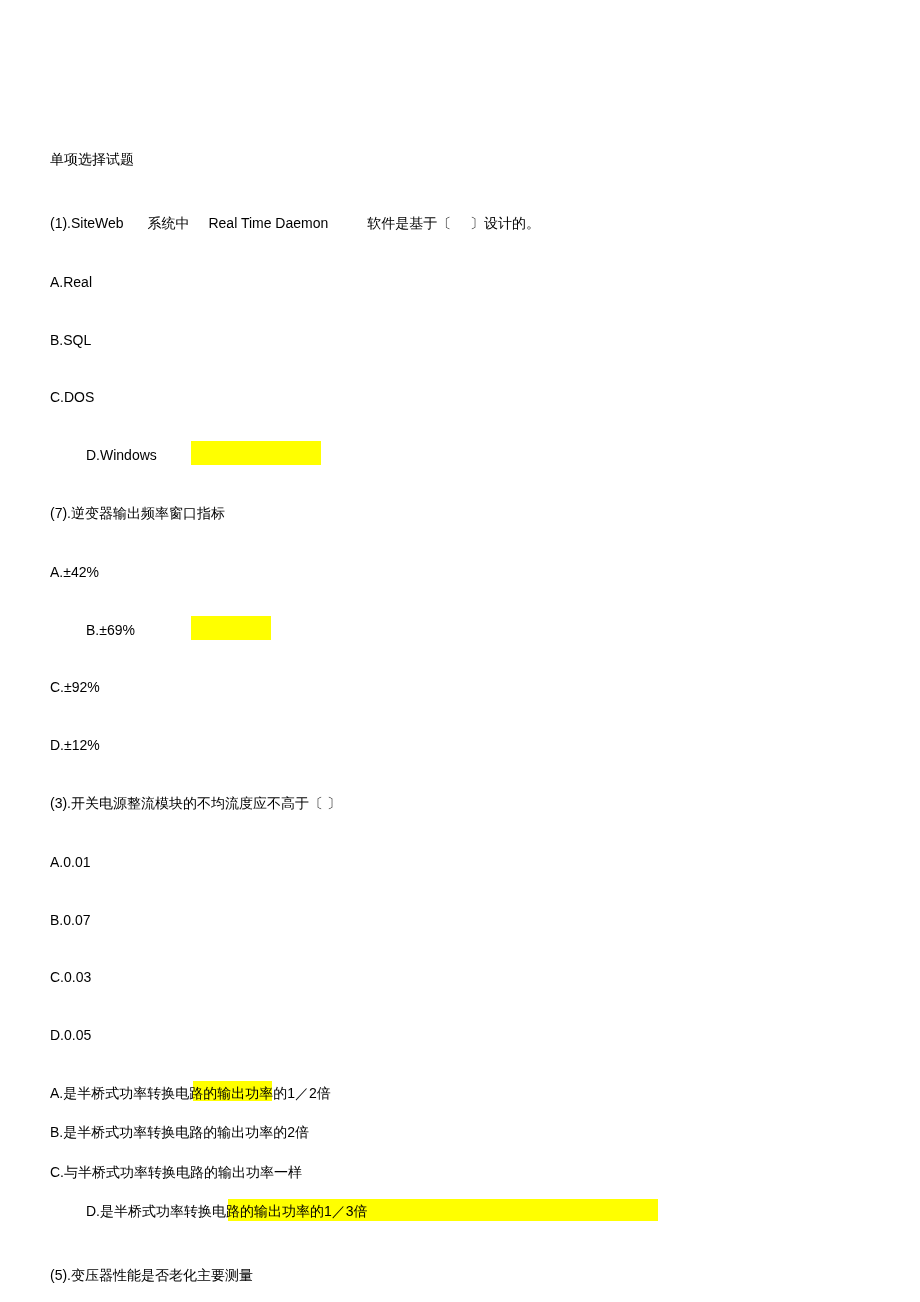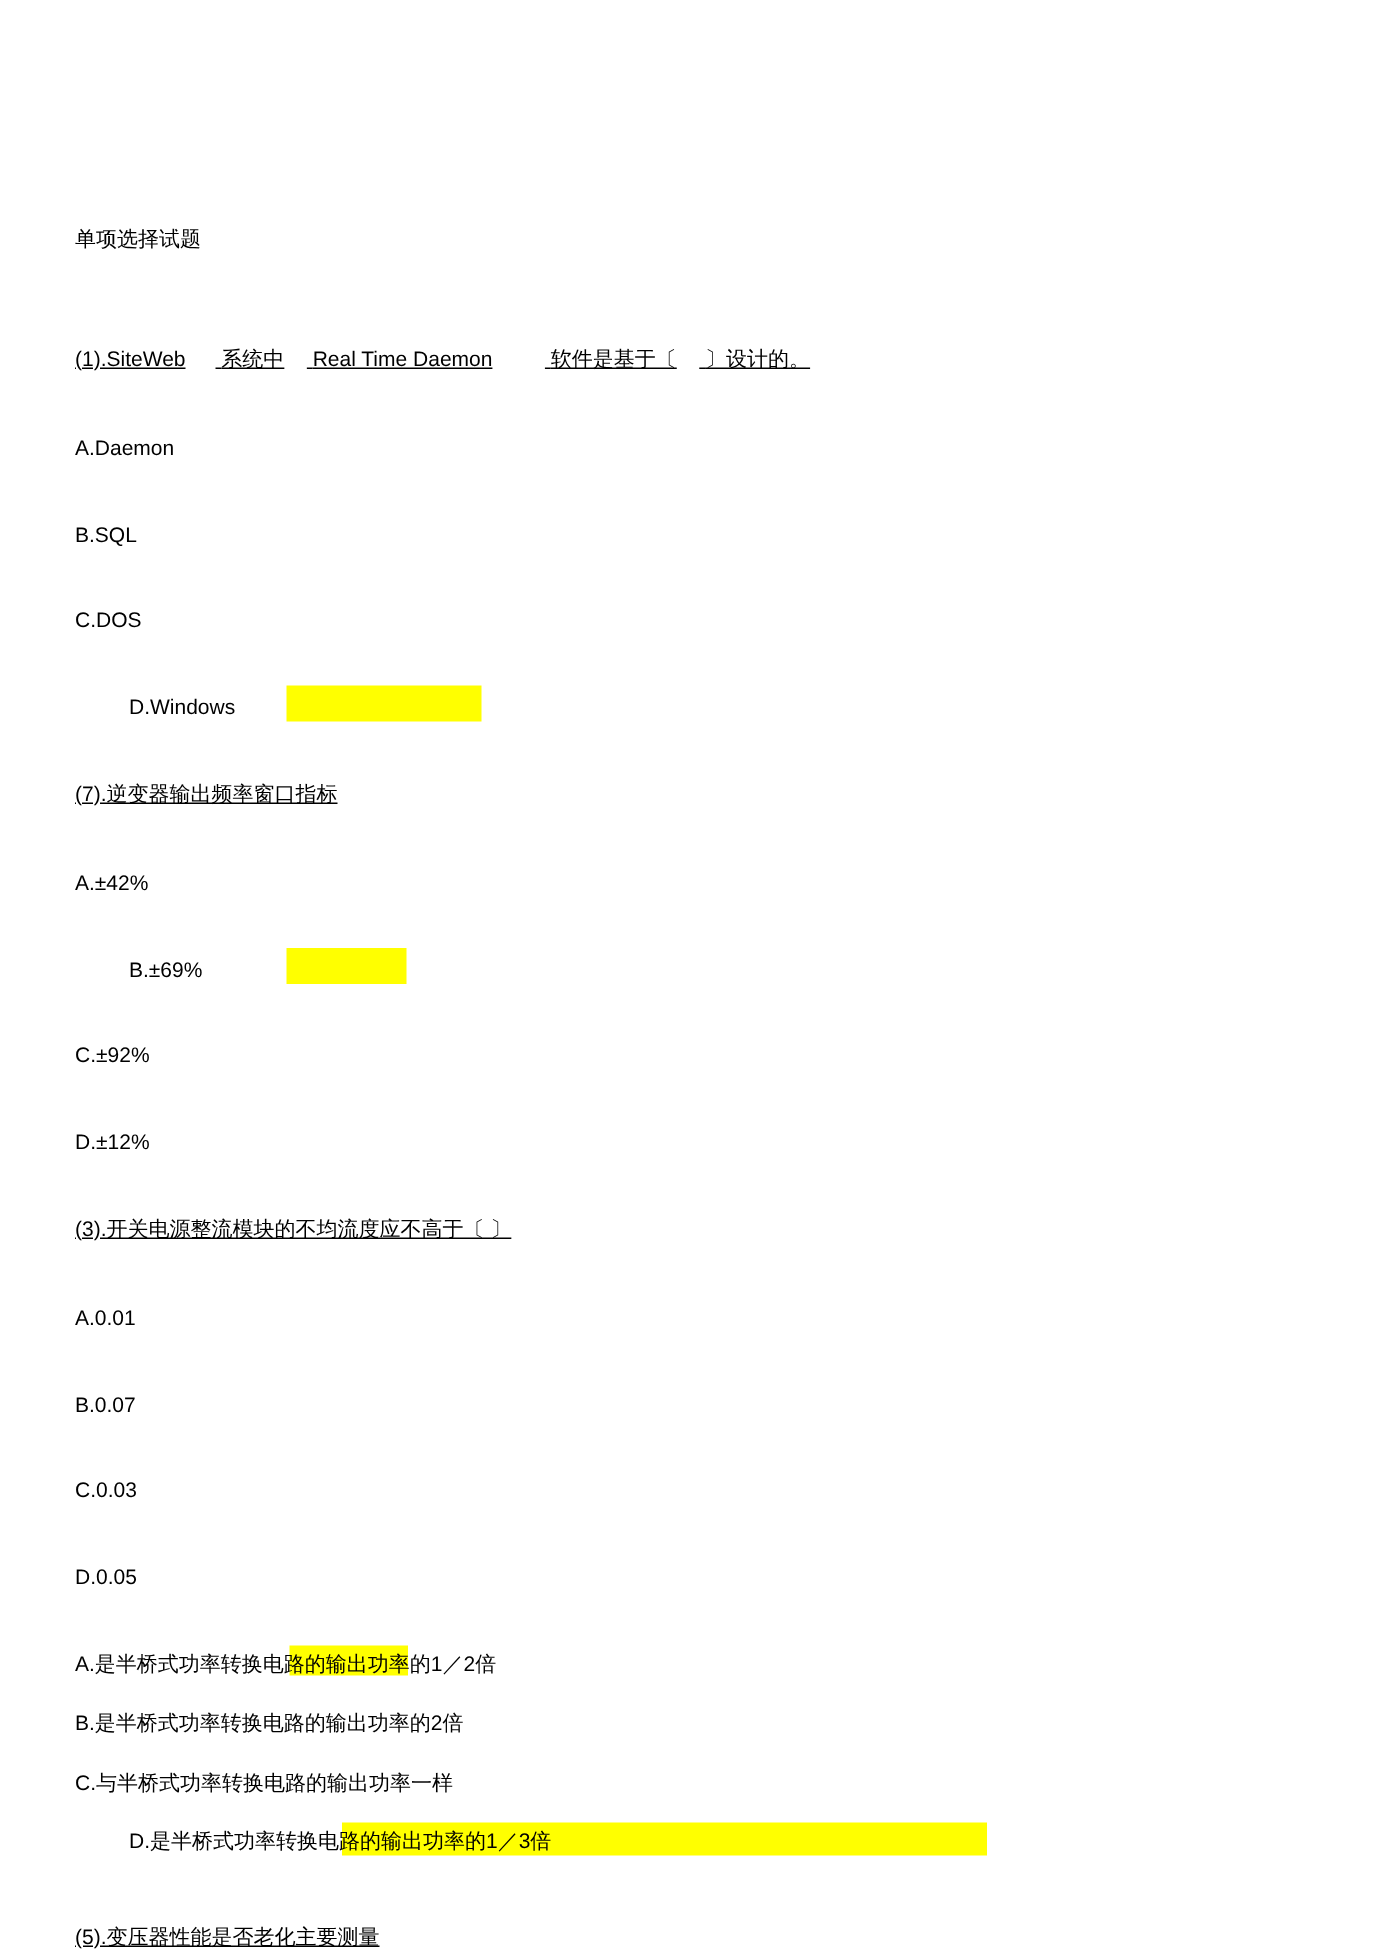--- a/index.html
+++ b/index.html
@@ -6,34 +6,33 @@
   body {
     background: #ffffff;
     width: 920px;
     font-family: Arial, "Microsoft YaHei", sans-serif;
     font-size: 14px;
     color: #000000;
     padding: 150px 50px 50px 50px;
     line-height: 1.4;
   }
   .section-title {
-    margin-bottom: 60px;
+    margin-bottom: 44px;
   }
   .option {
     margin-bottom: 38px;
     position: relative;
   }
   .option-tight {
     margin-bottom: 20px;
     position: relative;
   }
   .q-text {
     margin-bottom: 40px;
     position: relative;
-    text-decoration: underline;
   }
   .hl {
     background: #ffff00;
     display: inline-block;
     position: absolute;
   }
   .hl1 { left: 105px; top: -5px; width: 130px; height: 24px; }
   .hl2 { left: 105px; top: -5px; width: 80px; height: 24px; }
   .hl3 { left: 107px; top: -3px; width: 79px; height: 20px; z-index: -1; }
   .hl4 { left: 142px; top: -3px; width: 430px; height: 22px; z-index: -1; }
@@ -46,21 +45,21 @@
 
 <div class="section-title">单项选择试题</div>
 
 <div class="q-text">
   <span>(1).SiteWeb</span><span class="gap"></span>
   <span>系统中</span><span class="gapb"></span>
   <span>Real Time Daemon</span><span class="gap"></span><span class="gapb"></span>
   <span>软件是基于〔</span><span class="gapb"></span>
   <span>〕设计的。</span>
 </div>
-<div class="option">A.Daemon</div>
+<div class="option">A.Real</div>
 <div class="option">B.SQL</div>
 <div class="option">C.DOS</div>
 <div class="option rel">
   <span class="hl hl1"></span>
   <span>D.Windows</span>
 </div>
 
 <div class="q-text">(7).逆变器输出频率窗口指标</div>
 <div class="option">A.±42%</div>
 <div class="option rel">

